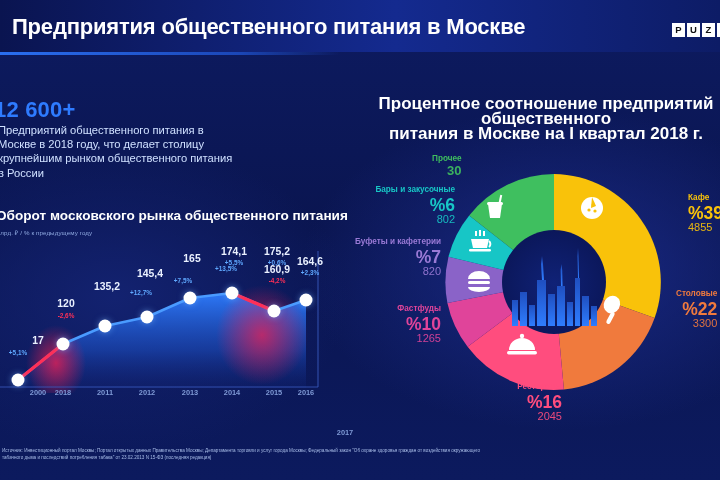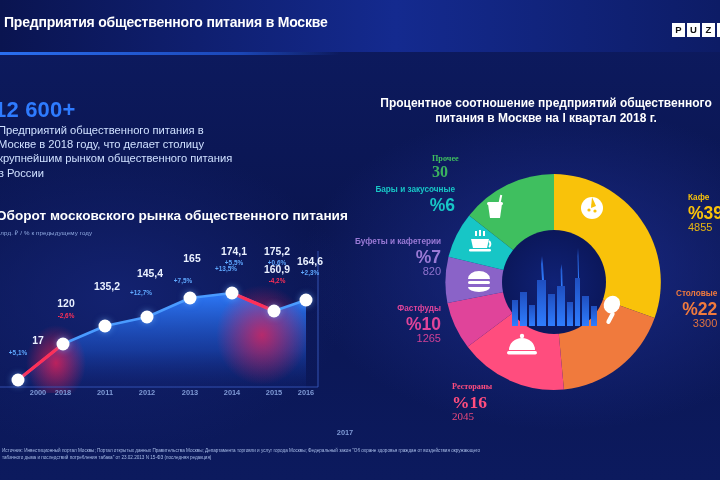--- a/index.html
+++ b/index.html
@@ -21,22 +21,22 @@
   
   .hdr {
     position:absolute; left:0; top:0; width:720px; height:52px;
     background:linear-gradient(90deg,#0a1450 0%,#142a8f 55%,#0d1c66 100%);
   }
   .hdr-underline {
     position:absolute; left:0; top:52px; width:340px; height:3px;
     background:linear-gradient(90deg,#2a6ff0 0%, #1b47b8 70%, rgba(27,71,184,0) 100%);
   }
   .hdr-title {
-    position:absolute; left:4px; top:14px;
-    font-size:14px; font-weight:bold; color:#ffffff;
+    position:absolute; left:12px; top:14px;
+    font-size:22px; font-weight:bold; color:#ffffff;
     letter-spacing:-0.2px; white-space:nowrap;
   }
   .logo {
     position:absolute; right:-10px; top:23px;
     display:flex; gap:2px;
   }
   .logo span {
     display:inline-block; width:13px; height:14px; line-height:14px;
     background:#ffffff; color:#121212; font-size:9.5px; font-weight:bold;
     text-align:center;
@@ -80,31 +80,31 @@
   .plabel.down { color:#ff2f57; }
   .xaxis { position:absolute; left:0; top:388px; width:340px; height:16px; }
   .xtick {
     position:absolute; transform:translateX(-50%);
     font-size:7.4px; color:#7f9ad6; font-weight:bold;
   }
 
   
   .donut-title {
     position:absolute; left:372px; top:96px; width:348px;
-    text-align:center; font-size:12px; font-weight:bold; color:#ffffff;
+    text-align:center; font-size:17px; font-weight:bold; color:#ffffff;
     line-height:15px;
   }
   .donut-wrap { position:absolute; left:432px; top:160px; width:244px; height:244px; }
 
   .lbl { position:absolute; line-height:1.04; white-space:nowrap; }
   .lbl .cat { font-size:8.2px; font-weight:bold; display:block; }
   .lbl .pct { font-size:17.5px; font-weight:bold; display:block; margin-top:1px; }
   .lbl .cnt { font-size:11px; display:block; opacity:.92; }
   .lbl.r { text-align:right; }
-  .lbl.c { text-align:left;font-family:Liberation Serif, serif; }
+  .lbl.c { text-align:right; }
 
   
   .footer {
     position:absolute; left:2px; top:447px; width:716px;
     font-size:4.6px; line-height:7.4px; color:#a9bde8;
   }
   .footer .ln { display:block; white-space:nowrap; }
 </style>
 </head>
 <body>
@@ -299,26 +299,27 @@
           <path d="M-7,-6 L7,-6 L5,8 L-5,8 Z" fill="#ffffff"></path>
           <rect x="-8" y="-8" width="16" height="3" rx="1.5" fill="#ffffff"></rect>
           <rect x="2" y="-16" width="2" height="9" fill="#ffffff" transform="rotate(12)"></rect>
         </g>
       </g>
     </svg>
   </div>
 
   <div class="lbl c" style="left:432px; top:155px; color:#3fbf5f;">
     <span class="cat">Прочее</span>
-    <span class="cnt" style="font-size:16px;font-weight:bold;">30</span>
+    <span class="cnt" style="font-size:13px;font-weight:bold;">30</span>
   </div>
 
   <div class="lbl r" style="left:330px; top:186px; width:125px; color:#17c6c6;">
     <span class="cat">Бары и закусочные</span>
     <span class="pct">%6</span>
+    <span class="cnt">802</span>
   </div>
 
   <div class="lbl r" style="left:316px; top:238px; width:125px; color:#9a7ad6;">
     <span class="cat">Буфеты и кафетерии</span>
     <span class="pct">%7</span>
     <span class="cnt">820</span>
   </div>
 
   <div class="lbl r" style="left:316px; top:305px; width:125px; color:#e0449a;">
     <span class="cat">Фастфуды</span>

